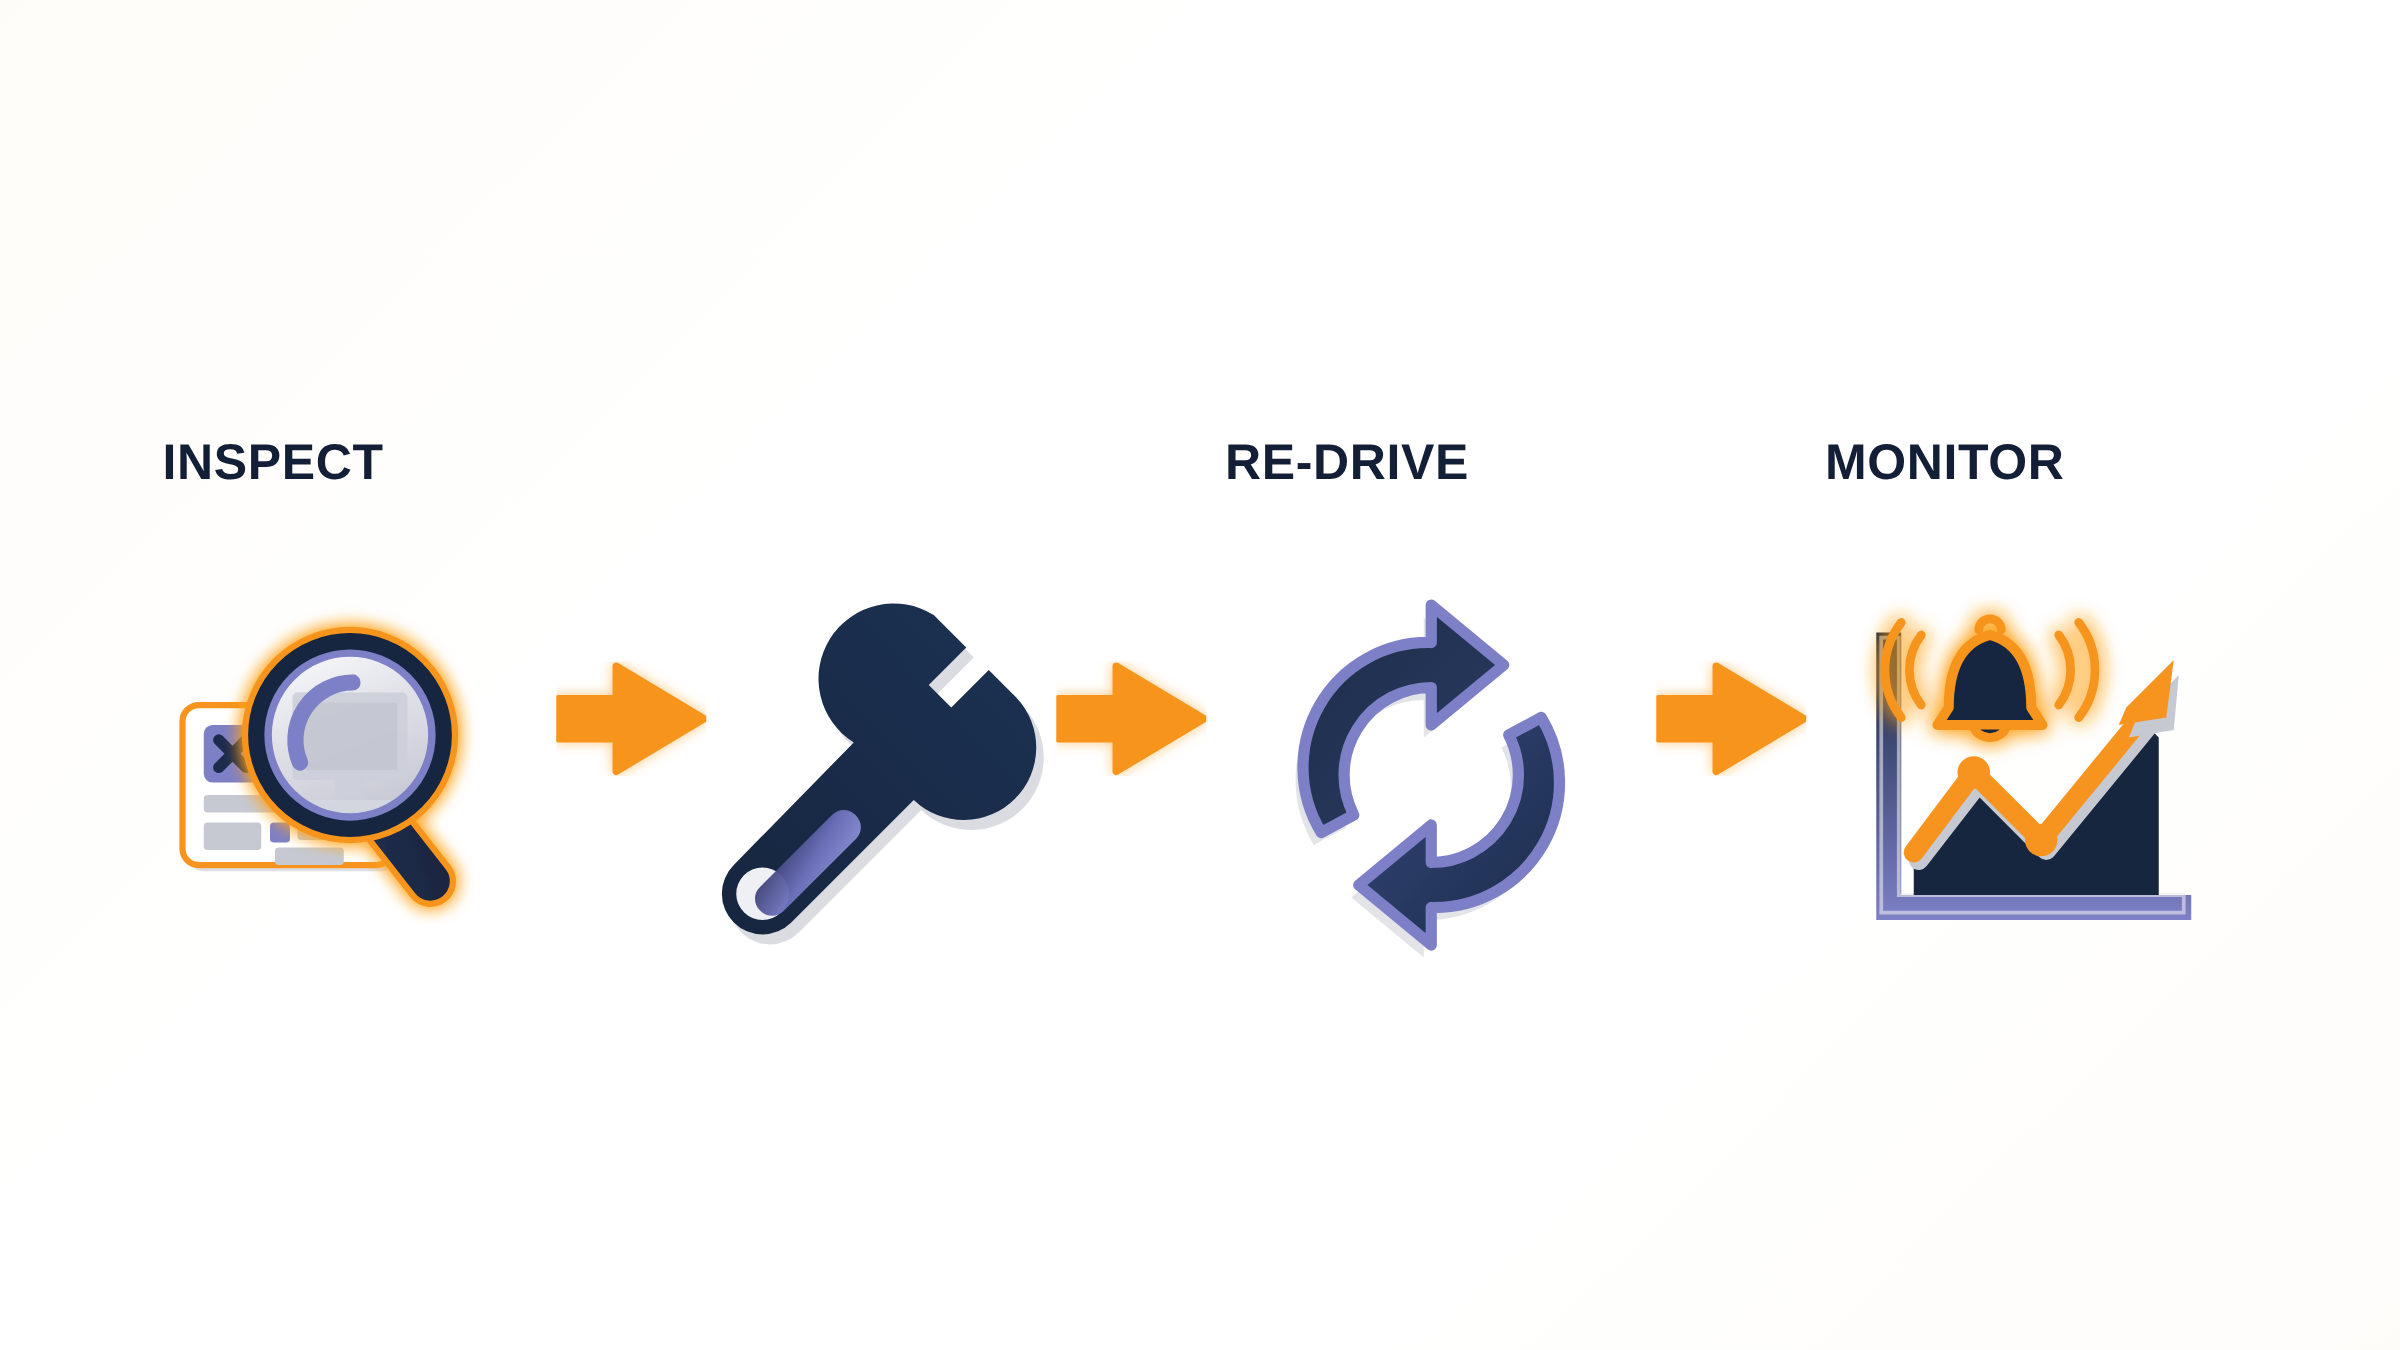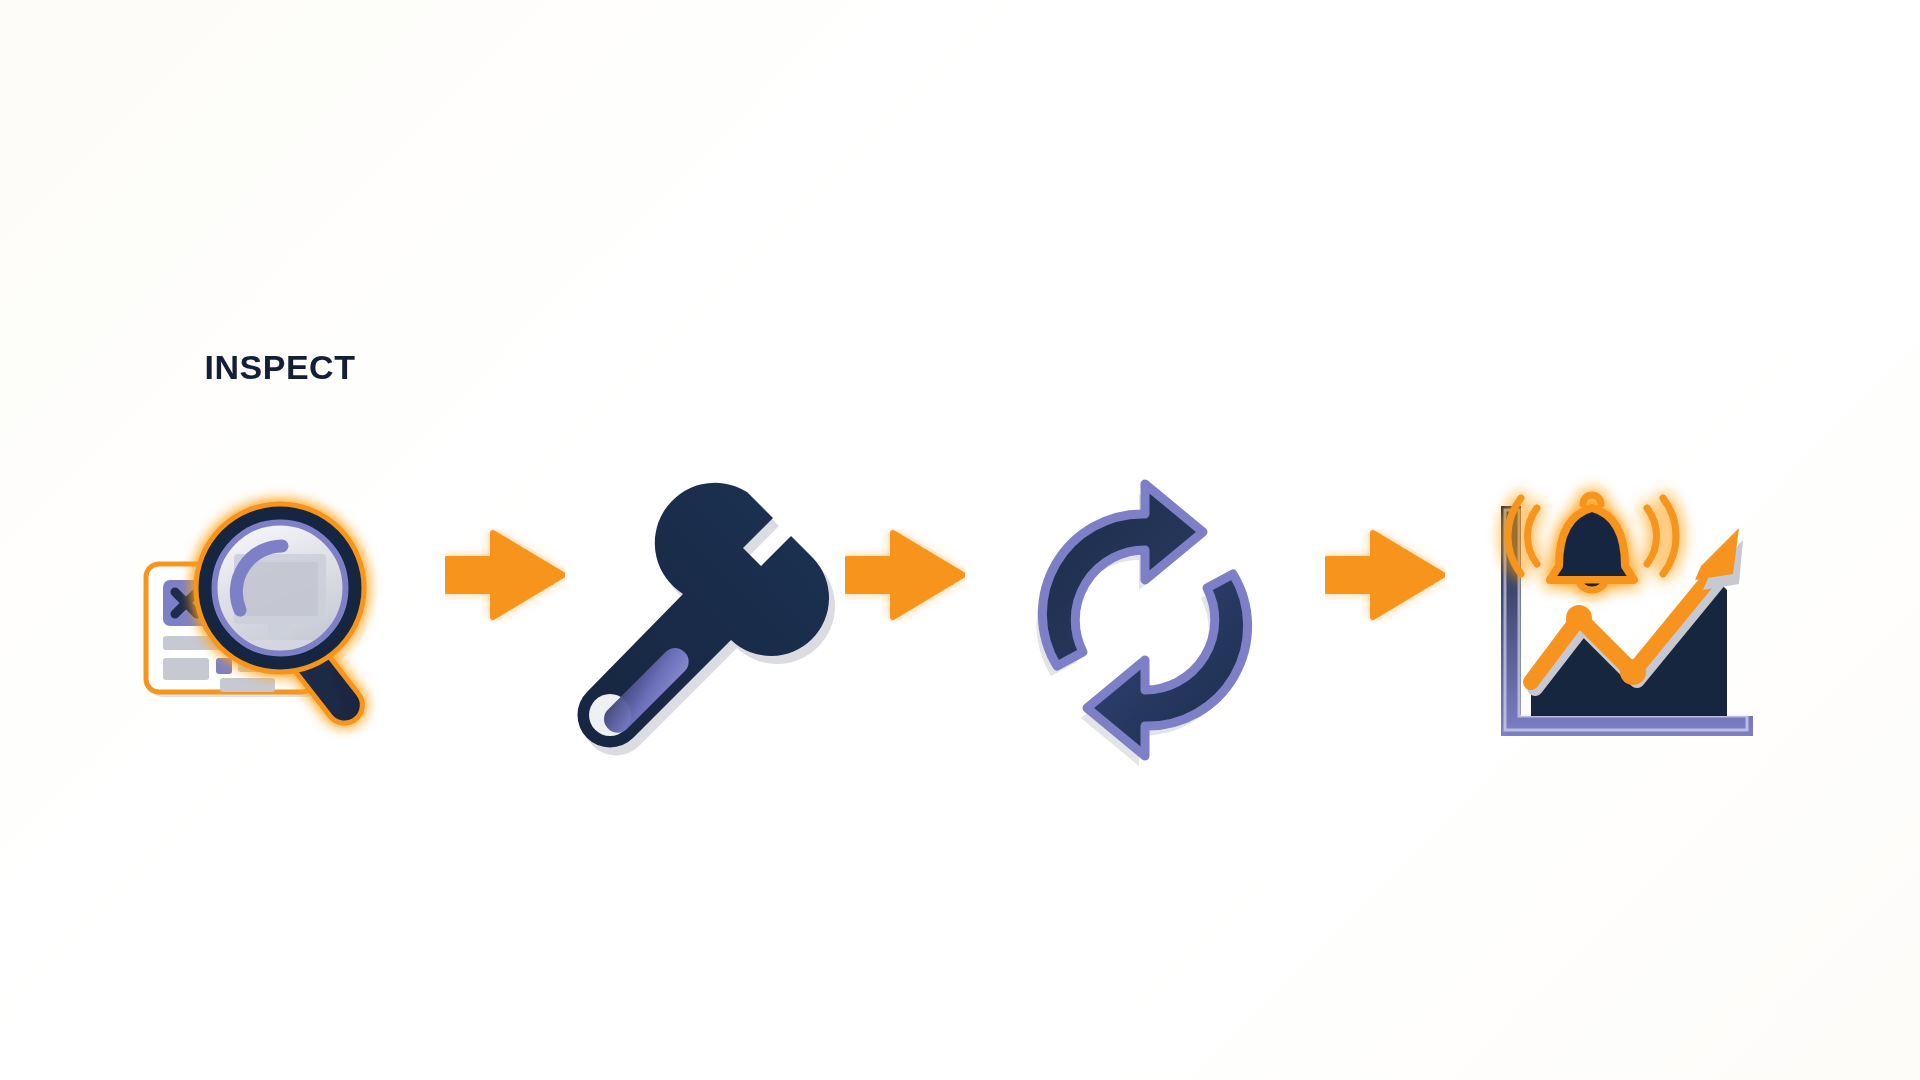--- a/index.html
+++ b/index.html
@@ -37,24 +37,23 @@
     display: flex;
     flex-direction: column;
     align-items: center;
     justify-content: flex-start;
   }
   .step-label {
     position: absolute;
     top: 88px;
     left: 0;
     width: 100%;
-    text-align: center;
     font-family: "Liberation Sans", sans-serif;
     font-weight: bold;
-    font-size: 34px;
+    font-size: 40px;
     letter-spacing: 0.5px;
     color: #131f36;
     white-space: nowrap;
   }
   .step-icon {
     position: absolute;
     top: 210px;
     left: 50%;
     transform: translateX(-50%);
     width: 300px;
@@ -193,20 +192,21 @@
       </div>
     </div>
 
     <div class="arrow">
       <svg width="120" height="92" viewBox="0 0 120 92" xmlns="http://www.w3.org/2000/svg">
         <path d="M2 30 L48 30 L48 4 L118 46 L48 88 L48 62 L2 62 Z" fill="#f7941e" stroke="#f7941e" stroke-width="6" stroke-linejoin="round" filter="url(#glowA1)"></path>
       </svg>
     </div>
 
     <div class="step wide-step">
+      <div class="step-label">RE-DRIVE</div>
       <div class="step-icon">
         <svg width="300" height="300" viewBox="0 0 300 300" xmlns="http://www.w3.org/2000/svg">
           <defs>
             <linearGradient id="cycGradL" x1="0" y1="0" x2="1" y2="1">
               <stop offset="0%" stop-color="#1b2c4a"></stop>
               <stop offset="100%" stop-color="#2c3d63"></stop>
             </linearGradient>
             <linearGradient id="cycGradR" x1="1" y1="1" x2="0" y2="0">
               <stop offset="0%" stop-color="#1b2c4a"></stop>
               <stop offset="100%" stop-color="#35467a"></stop>
@@ -233,20 +233,21 @@
       </div>
     </div>
 
     <div class="arrow">
       <svg width="120" height="92" viewBox="0 0 120 92" xmlns="http://www.w3.org/2000/svg">
         <path d="M2 30 L48 30 L48 4 L118 46 L48 88 L48 62 L2 62 Z" fill="#f7941e" stroke="#f7941e" stroke-width="6" stroke-linejoin="round" filter="url(#glowA1)"></path>
       </svg>
     </div>
 
     <div class="step wide-step">
+      <div class="step-label">MONITOR</div>
       <div class="step-icon">
         <svg width="300" height="300" viewBox="0 0 300 300" xmlns="http://www.w3.org/2000/svg">
           <defs>
             <filter id="glowBell" x="-70%" y="-70%" width="240%" height="240%">
               <feGaussianBlur stdDeviation="8" result="b"></feGaussianBlur>
               <feFlood flood-color="#ffa21f" flood-opacity="0.9" result="c"></feFlood>
               <feComposite in="c" in2="b" operator="in" result="g"></feComposite>
               <feMerge>
                   <feMergeNode in="g"></feMergeNode>
                   <feMergeNode in="g"></feMergeNode>

